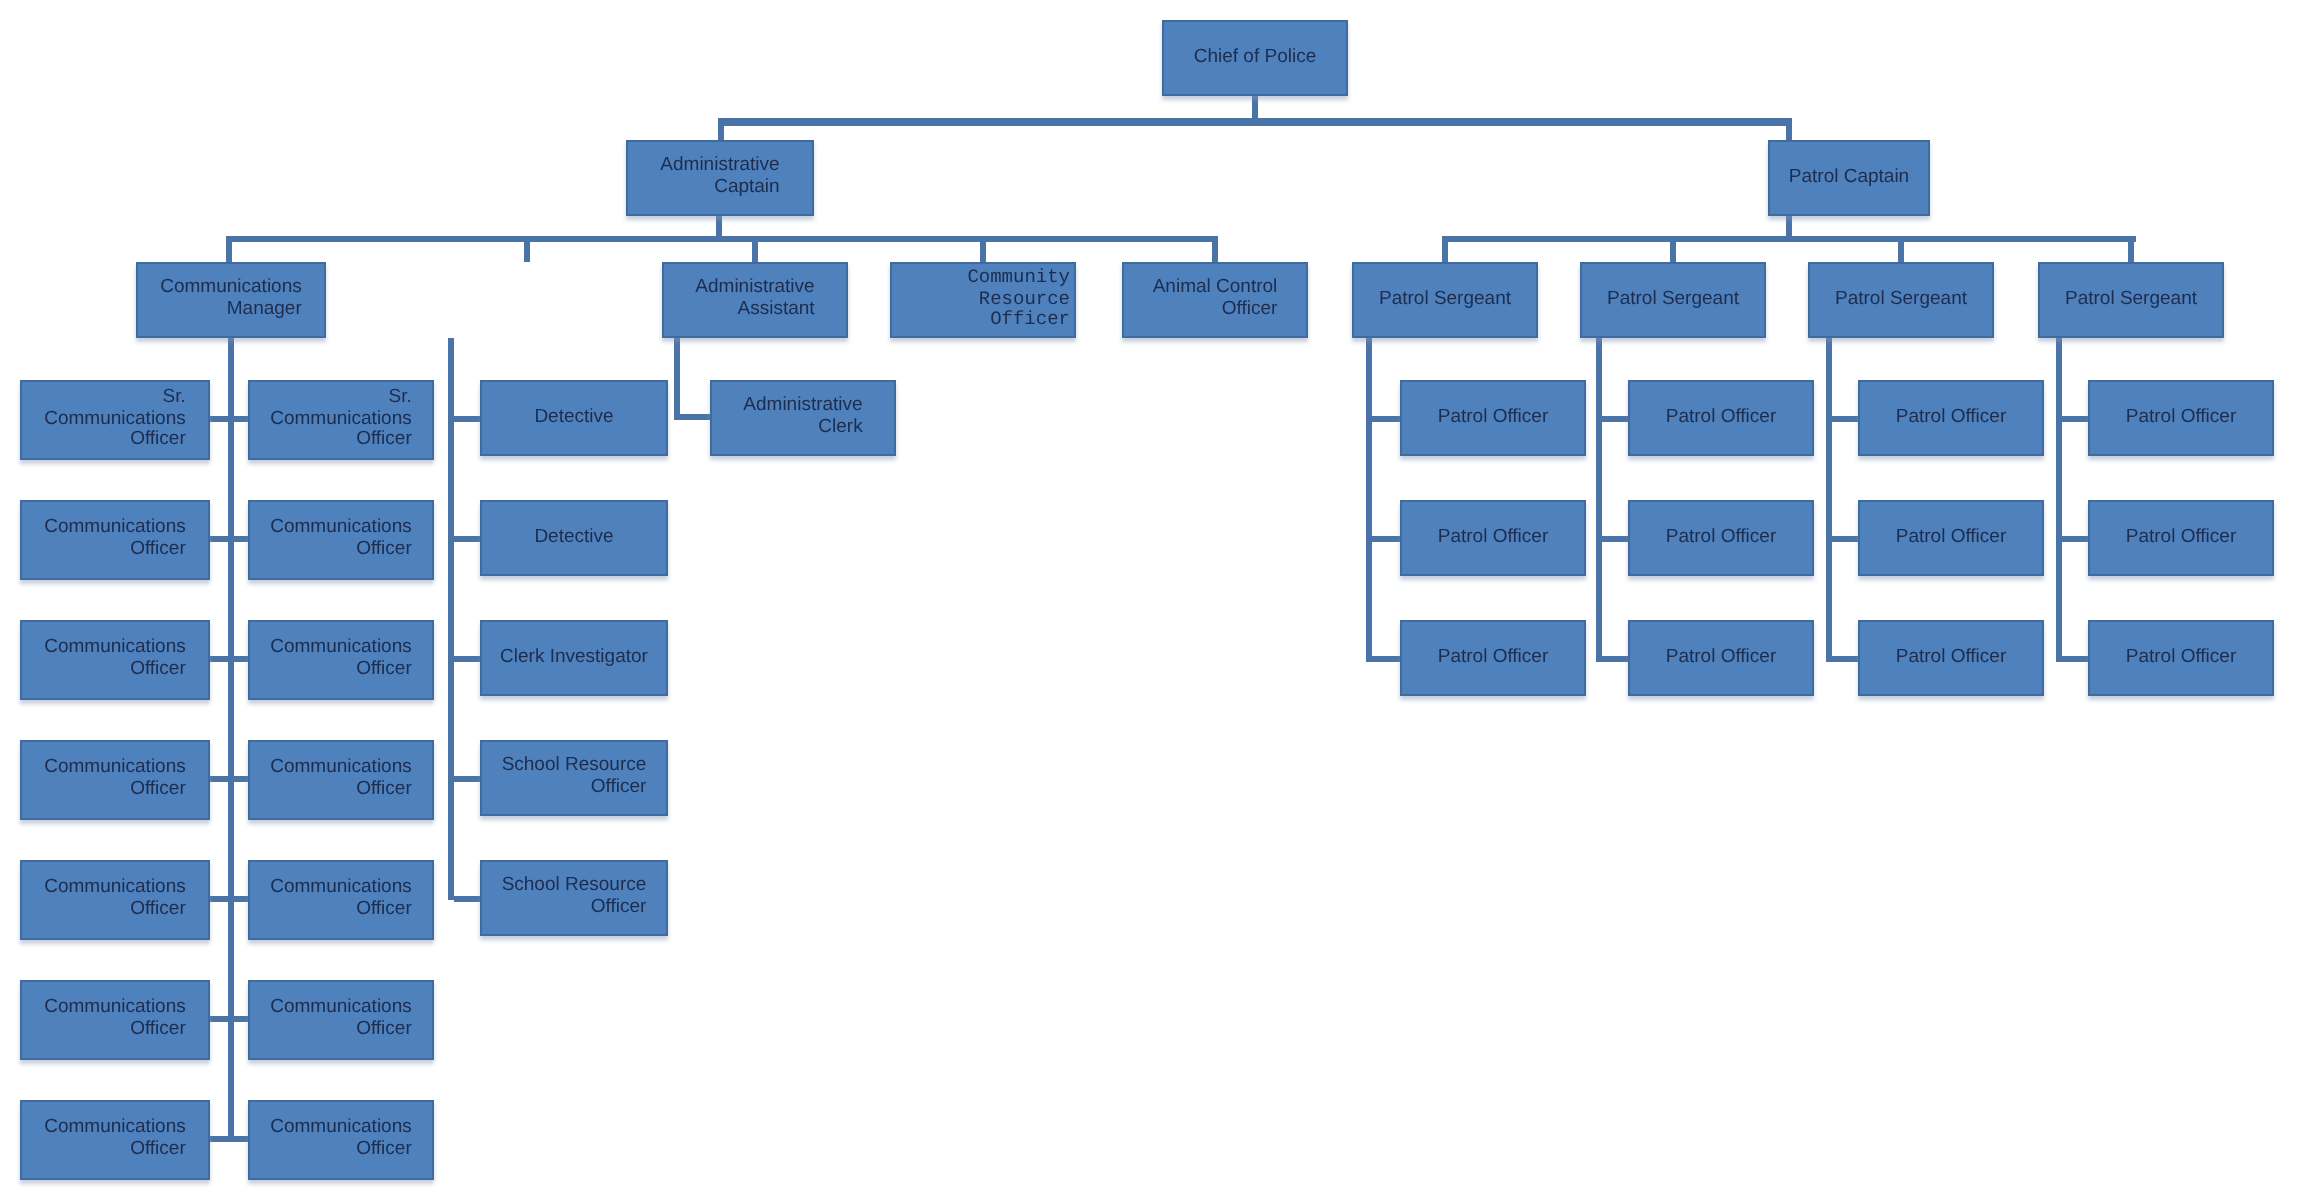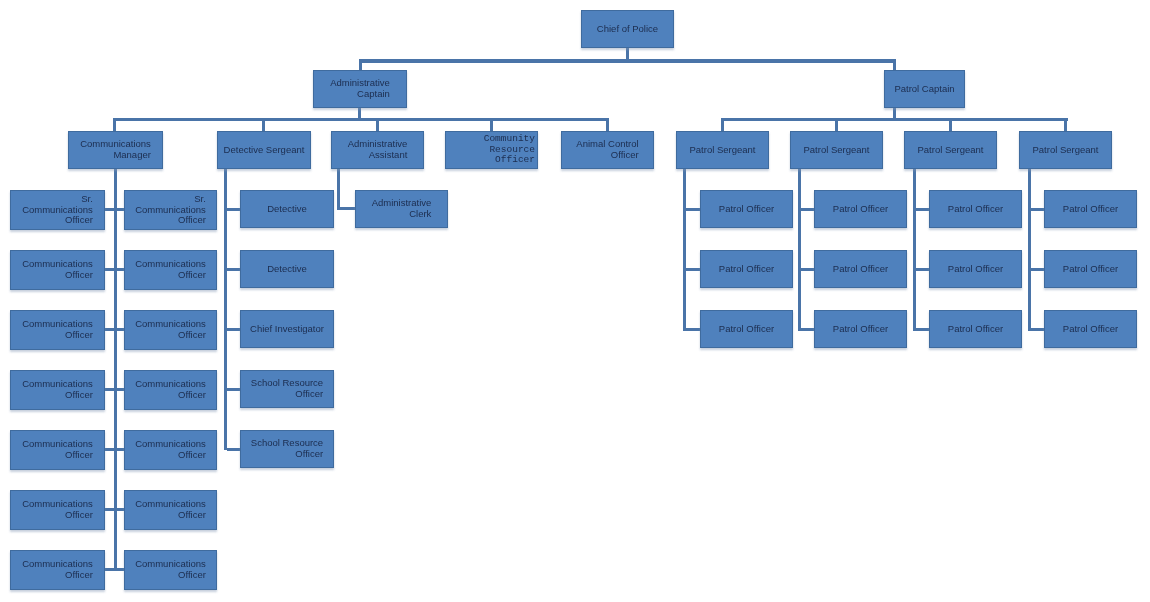--- a/index.html
+++ b/index.html
@@ -95,21 +95,20 @@
     <div class="seg" style="left: 1028px; top: 169px; width: 3px; height: 162px;"></div>
     <div class="seg" style="left: 1031px; top: 208px; width: 13px; height: 3px;"></div>
     <div class="seg" style="left: 1031px; top: 268px; width: 13px; height: 3px;"></div>
     <div class="seg" style="left: 1031px; top: 328px; width: 13px; height: 3px;"></div>
     <div class="node" style="left: 581px; top: 10px; width: 93px; height: 38px;">Chief of Police</div>
     <div class="node" style="left: 313px; top: 70px; width: 94px; height: 38px;">Administrative
 Captain</div>
     <div class="node" style="left: 848px; top: 70px; width: 81px; height: 38px; margin-left: 36px;">Patrol Captain</div>
     <div class="node" style="left: 68px; top: 131px; width: 95px; height: 38px;">Communications
 Manager</div>
-    <div class="node" style="left: 217px; top: 131px; width: 94px; height: 38px;">Detective Sergeant</div>
     <div class="node" style="left: 331px; top: 131px; width: 93px; height: 38px;">Administrative
 Assistant</div>
     <div class="node" style="left: 445px; top: 131px; width: 93px; height: 38px; font-family: Liberation Mono, monospace;">Community
 Resource Officer</div>
     <div class="node" style="left: 561px; top: 131px; width: 93px; height: 38px;">Animal Control
 Officer</div>
     <div class="node" style="left: 676px; top: 131px; width: 93px; height: 38px;">Patrol Sergeant</div>
     <div class="node" style="left: 790px; top: 131px; width: 93px; height: 38px;">Patrol Sergeant</div>
     <div class="node" style="left: 904px; top: 131px; width: 93px; height: 38px;">Patrol Sergeant</div>
     <div class="node" style="left: 1019px; top: 131px; width: 93px; height: 38px;">Patrol Sergeant</div>
@@ -138,21 +137,21 @@
     <div class="node" style="left: 124px; top: 370px; width: 93px; height: 40px;">Communications
 Officer</div>
     <div class="node" style="left: 124px; top: 430px; width: 93px; height: 40px;">Communications
 Officer</div>
     <div class="node" style="left: 124px; top: 490px; width: 93px; height: 40px;">Communications
 Officer</div>
     <div class="node" style="left: 124px; top: 550px; width: 93px; height: 40px;">Communications
 Officer</div>
     <div class="node" style="left: 240px; top: 190px; width: 94px; height: 38px;">Detective</div>
     <div class="node" style="left: 240px; top: 250px; width: 94px; height: 38px;">Detective</div>
-    <div class="node" style="left: 240px; top: 310px; width: 94px; height: 38px;">Chief Investigator</div>
+    <div class="node" style="left: 240px; top: 310px; width: 94px; height: 38px;">Clerk Investigator</div>
     <div class="node" style="left: 240px; top: 370px; width: 94px; height: 38px;">School Resource
 Officer</div>
     <div class="node" style="left: 240px; top: 430px; width: 94px; height: 38px;">School Resource
 Officer</div>
     <div class="node" style="left: 355px; top: 190px; width: 93px; height: 38px;">Administrative
 Clerk</div>
     <div class="node" style="left: 700px; top: 190px; width: 93px; height: 38px;">Patrol Officer</div>
     <div class="node" style="left: 700px; top: 250px; width: 93px; height: 38px;">Patrol Officer</div>
     <div class="node" style="left: 700px; top: 310px; width: 93px; height: 38px;">Patrol Officer</div>
     <div class="node" style="left: 814px; top: 190px; width: 93px; height: 38px;">Patrol Officer</div>

